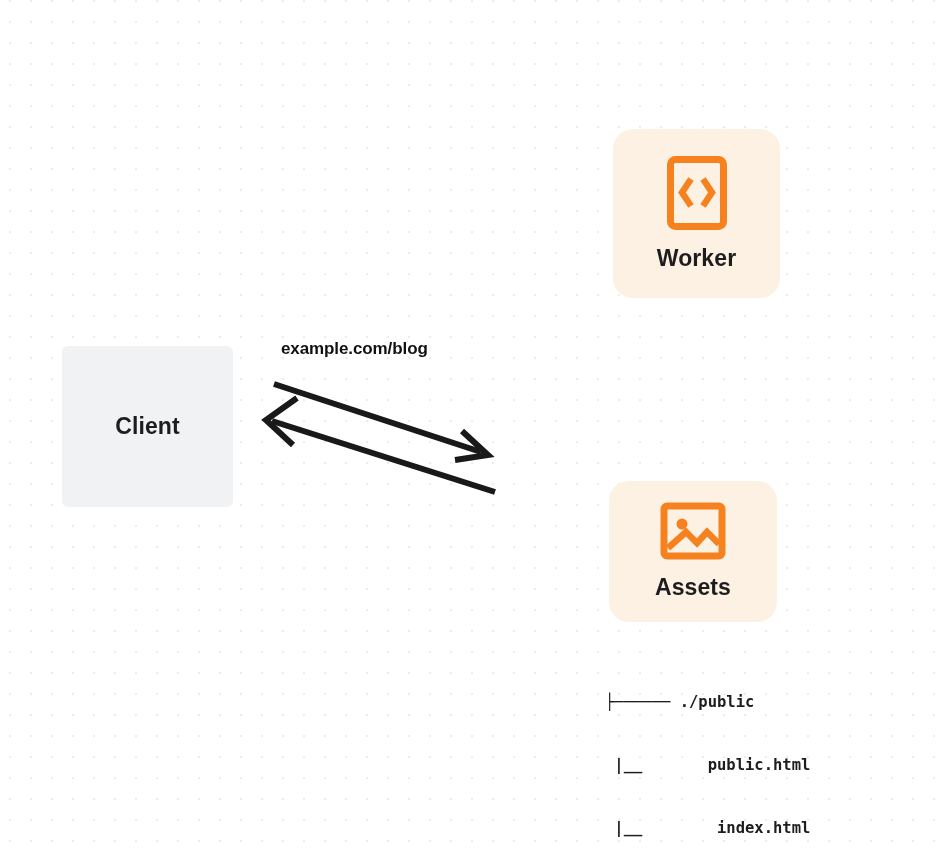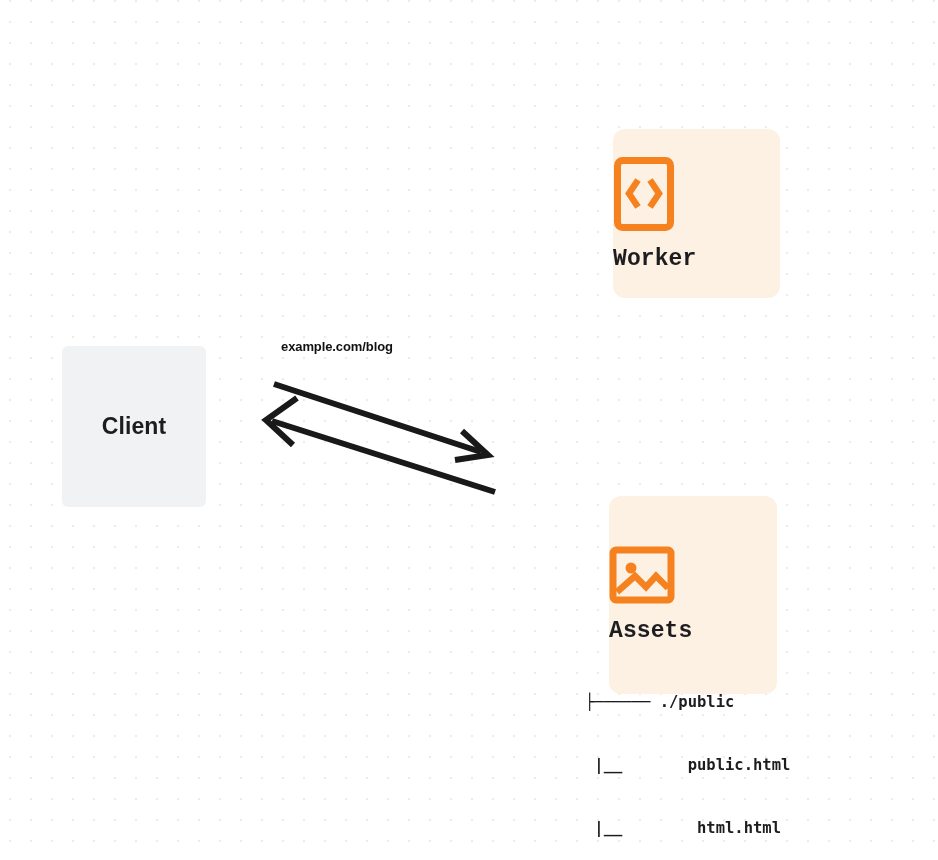--- a/index.html
+++ b/index.html
@@ -22,21 +22,21 @@
     background-image: radial-gradient(circle at 1px 1px, #ececed 1.3px, rgba(255,255,255,0) 1.6px);
     background-size: 21px 21px;
     background-position: 9px 0px;
   }
 
   
   .client-box {
     position: absolute;
     left: 62px;
     top: 346px;
-    width: 144px;
+    width: 171px;
     height: 161px;
     background: #f1f2f3;
     border-radius: 6px;
     display: flex;
     align-items: center;
     justify-content: center;
   }
   .client-label {
     font-size: 23px;
     font-weight: 700;
@@ -51,21 +51,21 @@
     top: 360px;
     width: 265px;
     height: 150px;
     overflow: visible;
   }
 
   .edge-label {
     position: absolute;
     left: 281px;
     top: 339px;
-    font-size: 13px;
+    font-size: 17px;
     font-weight: 700;
     color: #111111;
     letter-spacing: -0.1px;
     white-space: nowrap;
   }
 
   
   .project-box {
     position: absolute;
     left: 541px;
@@ -87,37 +87,37 @@
     font-weight: 700;
     color: #e8833a;
     white-space: nowrap;
     letter-spacing: 0.2px;
   }
 
   
   .card {
     position: absolute;
     background: #fdf1e4;
-    border-radius: 12px;
+    border-radius: 20px;
     display: flex;
     flex-direction: column;
+    align-items: center;
     justify-content: center;
-    font-family: Liberation Mono, monospace;
   }
   .card-worker {
     left: 613px;
     top: 129px;
     width: 167px;
     height: 169px;
   }
   .card-assets {
     left: 609px;
-    top: 496px;
+    top: 481px;
     width: 168px;
-    height: 198px;
+    height: 141px;
   }
   .card-icon {
     display: block;
     margin-bottom: 14px;
   }
   .card-label {
     font-size: 23px;
     font-weight: 700;
     color: #1d1d1f;
     letter-spacing: 0.1px;
@@ -131,20 +131,21 @@
     font-family: "DejaVu Sans Mono", monospace;
     font-size: 15.5px;
     font-weight: 700;
     line-height: 21px;
     color: #1d1d1f;
     white-space: pre;
   }
   .tree-row {
     display: block;
     height: 21px;
+    margin-left: 20px;
   }
 </style>
 </head>
 <body>
 
 <div id="canvas">
 
   <div class="client-box">
     <span class="client-label">Client</span>
   </div>
@@ -179,17 +180,17 @@
       <rect x="4" y="4" width="58" height="50" rx="3" ry="3" fill="none" stroke="#f6821f" stroke-width="7"></rect>
       <circle cx="22" cy="22" r="5.5" fill="#f6821f"></circle>
       <polyline points="8,46 26,30 37,41 47,30 59,42" fill="none" stroke="#f6821f" stroke-width="6.5" stroke-linecap="butt" stroke-linejoin="miter"></polyline>
     </svg>
     <span class="card-label">Assets</span>
   </div>
 
   <div class="file-tree">
     <span class="tree-row">├────── ./public</span>
     <span class="tree-row"> |__       public.html</span>
-    <span class="tree-row"> |__        html.html</span>
+    <span class="tree-row"> |__        index.html</span>
     
   </div>
 
 </div>
 
 </body></html>

